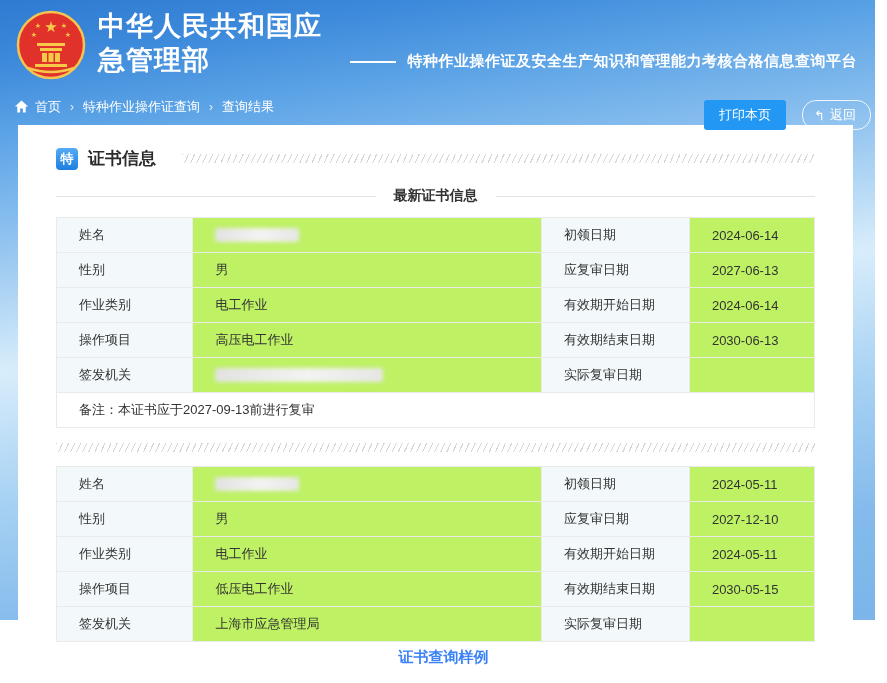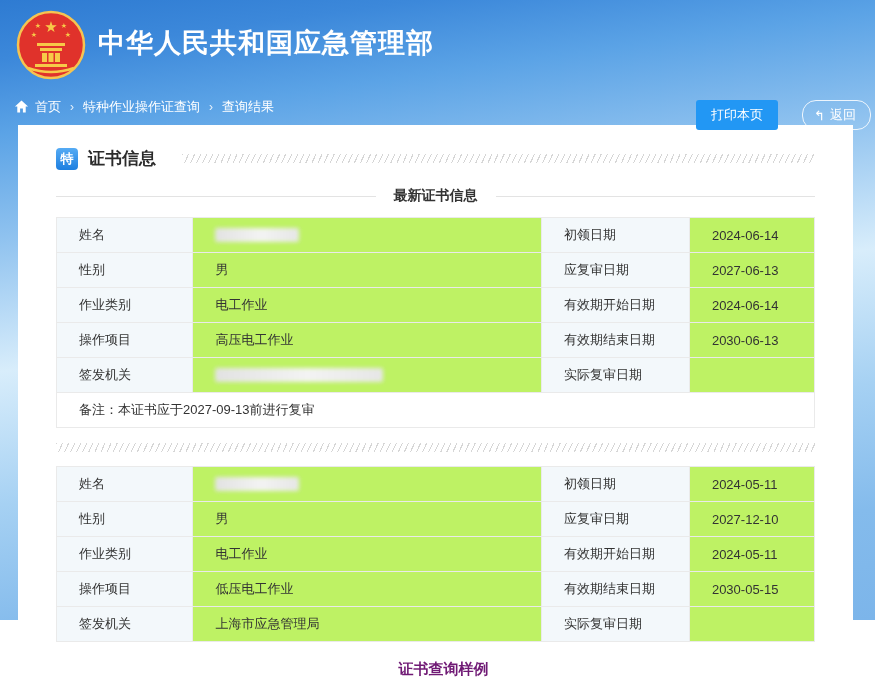--- a/index.html
+++ b/index.html
@@ -24,21 +24,21 @@
   .platform-block { display: flex; align-items: center; align-self: flex-end; margin: 0 0 17px 14px; }
   .title-divider-line { width: 46px; height: 2px; background: #fff; margin-right: 12px; }
   .platform-title { color: #fff; font-size: 15px; font-weight: bold; letter-spacing: .5px; white-space: nowrap; }
 
   
   .crumb-bar { height: 37px; display: flex; align-items: center; padding: 0 4px 0 14px; }
   .crumbs { display: flex; align-items: center; color: #fff; font-size: 13px; }
   .home-icon { width: 15px; height: 15px; margin-right: 6px; display: inline-block; }
   .crumb { color: #fff; cursor: pointer; }
   .crumb-sep { margin: 0 9px; color: rgba(255,255,255,.85); font-size: 12px; }
-  .crumb-actions { margin-left: auto; display: flex; align-items: center; gap: 24px; margin-top: 17px; }
+  .crumb-actions { margin-left: auto; display: flex; align-items: center; gap: 16px; margin-top: 17px; }
   .print-btn { background: #2297f4; color: #fff; border: none; font-size: 13px;
                padding: 6px 15px; border-radius: 3px; cursor: pointer;
                font-family: inherit; }
   .back-btn { background: transparent; color: #fff; font-size: 13px;
               border: 1px solid rgba(255,255,255,.85); border-radius: 14px;
               padding: 5px 14px 5px 11px; cursor: pointer; display: inline-flex;
               align-items: center; gap: 5px; font-family: inherit; }
   .back-icon { font-size: 13px; line-height: 1; }
 
   
@@ -64,22 +64,22 @@
                   padding: 8px 10px 8px 22px; height: 31px; }
   td.lbl { background: #f3f8fb; color: #444; }
   td.val { background: #bef264; }
   td.remark { color: #e64141; background: #fff; }
 
   .blob { height: 14px; border-radius: 2px; filter: blur(2px);
           background: linear-gradient(90deg, #e2e2e2, #f3f3f3 55%, #e6e6e6); }
   .blob-sm { width: 84px; }
   .blob-lg { width: 168px; }
 
-  .caption { text-align: center; font-size: 15px; font-weight: bold; color: #701a75;
-             margin-top: 40px; }
+  .caption { text-align: center; font-size: 15px; font-weight: bold; color: #3b82f6;
+             margin-top: 28px; }
 </style>
 </head>
 <body>
 
 <div class="page">
   <div class="blue-panel">
 
     <header class="site-header">
       <div class="emblem">
         <svg viewBox="0 0 70 70" width="70" height="70" aria-hidden="true">
@@ -94,20 +94,24 @@
           <rect x="26" y="43" width="5" height="9" fill="#f7c948"></rect>
           <rect x="32.5" y="43" width="5" height="9" fill="#f7c948"></rect>
           <rect x="39" y="43" width="5" height="9" fill="#f7c948"></rect>
           <rect x="19" y="54" width="32" height="3" fill="#f7c948"></rect>
           <path d="M12 58 Q35 66 58 58" stroke="#f7c948" stroke-width="2.5" fill="none"></path>
         </svg>
       </div>
       <div class="title-block">
         <div class="ministry-title">中华人民共和国应急管理部</div>
       </div>
+      <div class="platform-block">
+        <span class="title-divider-line"></span>
+        <span class="platform-title">特种作业操作证及安全生产知识和管理能力考核合格信息查询平台</span>
+      </div>
     </header>
 
     <div class="crumb-bar">
       <div class="crumbs">
         <span class="home-icon">
           <svg viewBox="0 0 16 16" width="15" height="15">
               <path d="M8 1.5 L15 8 H12.5 V14.5 H9.5 V10 H6.5 V14.5 H3.5 V8 H1 Z" fill="#fff"></path>
             </svg>
         </span>
         <span class="crumb">首页</span>

